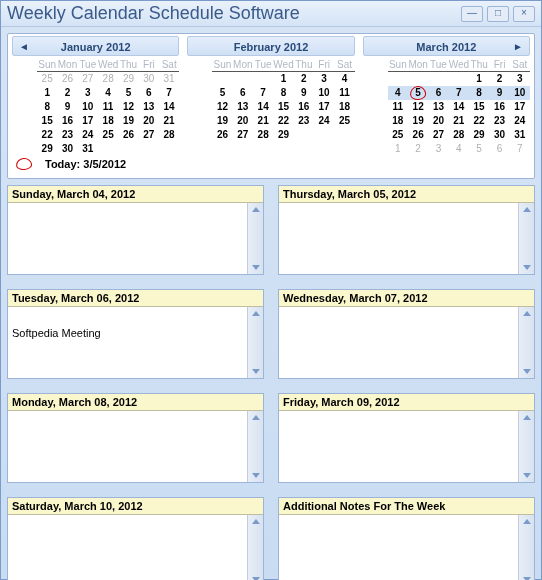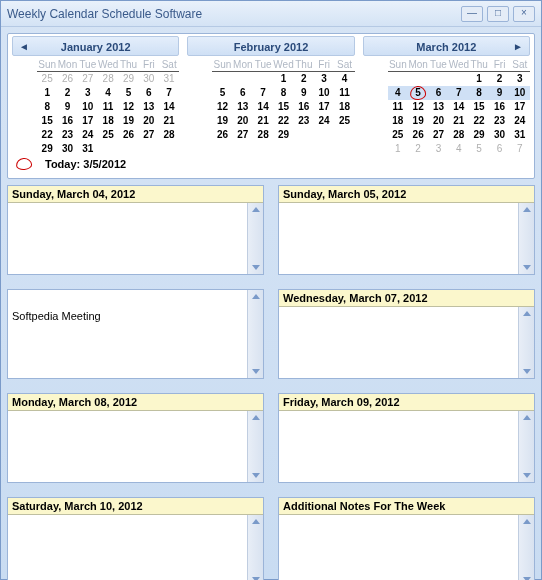--- a/index.html
+++ b/index.html
@@ -22,21 +22,21 @@
     height: 26px;
     background: linear-gradient(to bottom, #e9f1fb 0%, #d4e3f5 100%);
     display: flex;
     align-items: center;
     padding: 0 6px;
     border-bottom: 1px solid #b5c9e4;
   }
   .titlebar .title {
     flex: 1;
     color: #3a5a8a;
-    font-size: 12px;
+    font-size: 18px;
   }
   .win-controls {
     display: flex;
     gap: 4px;
   }
   .win-btn {
     width: 22px;
     height: 16px;
     background: #e4ecf7;
     border: 1px solid #9bb4d8;
@@ -418,24 +418,25 @@
             <div class="day-cell grey">7</div>
           </div>
         </div>
       </div>
     <div class="week-grid" id="week-grid">
         <div class="day-box">
           <div class="day-box-header">Sunday, March 04, 2012</div>
           <div class="day-box-body"><textarea class="day-text" style=""></textarea><div class="scrollbar"></div></div>
         </div>
         <div class="day-box">
-          <div class="day-box-header">Sunday, March 05, 2012</div>
-          <div class="day-box-body"><textarea class="day-text" style=""></textarea><div class="scrollbar"></div></div>
-        </div>
-        <div class="day-box">
+          <div class="day-box-header">Thursday, March 05, 2012</div>
+          <div class="day-box-body"><textarea class="day-text" style=""></textarea><div class="scrollbar"></div></div>
+        </div>
+        <div class="day-box">
+          <div class="day-box-header">Tuesday, March 06, 2012</div>
           <div class="day-box-body"><textarea class="day-text" style="">Softpedia Meeting</textarea><div class="scrollbar"></div></div>
         </div>
         <div class="day-box">
           <div class="day-box-header">Wednesday, March 07, 2012</div>
           <div class="day-box-body"><textarea class="day-text" style=""></textarea><div class="scrollbar"></div></div>
         </div>
         <div class="day-box">
           <div class="day-box-header">Monday, March 08, 2012</div>
           <div class="day-box-body"><textarea class="day-text" style=""></textarea><div class="scrollbar"></div></div>
         </div>

